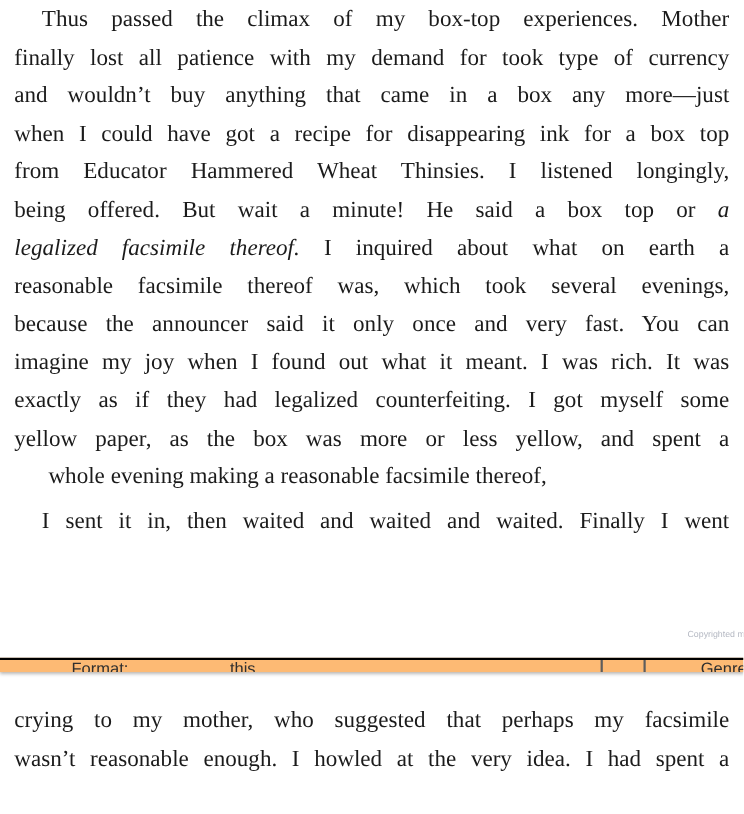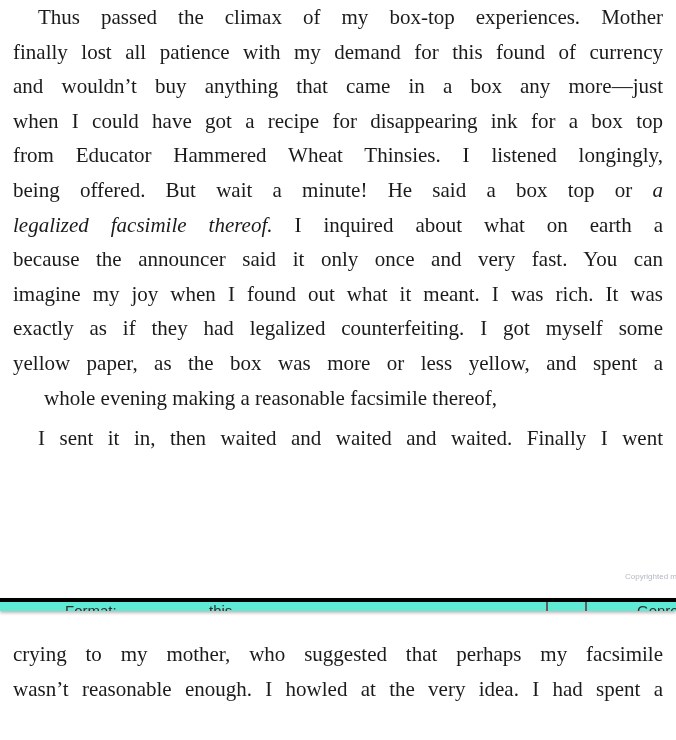--- a/index.html
+++ b/index.html
@@ -34,22 +34,22 @@
     font-family:"Liberation Sans",sans-serif;
     font-size:8px;line-height:9px;
     color:#b4b8c2;
     white-space:nowrap;
   }
   .meta-bar{
     position:absolute;
     left:0;right:0;top:598px;
     height:13px;
     box-sizing:border-box;
-    background:#5eead4;
-    border-top:4px solid #000000;
+    background:#fdba74;
+    border-top:2px solid #000000;
     box-shadow:0 2px 3px rgba(0,0,0,0.28);
     overflow:hidden;
   }
   .bar-field{
     position:absolute;top:1px;
     font-family:"Liberation Sans",sans-serif;
     font-size:15px;line-height:16px;
     color:#2f2f2f;
     white-space:nowrap;
   }
@@ -64,26 +64,27 @@
   .d2{left:585px;}
 </style>
 </head>
 <body>
 
 <div class="screen">
 
   <div class="page page-top">
     <div class="para">
         <div class="tline indent"><span class="rom">Thus passed the climax of my box-top experiences. Mother</span></div>
-        <div class="tline"><span class="rom">finally lost all patience with my demand for this found of currency</span></div>
+        <div class="tline"><span class="rom">finally lost all patience with my demand for took type of currency</span></div>
         <div class="tline"><span class="rom">and wouldn’t buy anything that came in a box any more—just</span></div>
         <div class="tline"><span class="rom">when I could have got a recipe for disappearing ink for a box top</span></div>
         <div class="tline"><span class="rom">from Educator Hammered Wheat Thinsies. I listened longingly,</span></div>
         <div class="tline"><span class="rom">being offered. But wait a minute! He said a box top or </span><span class="ital">a</span></div>
         <div class="tline"><span class="ital">legalized facsimile thereof.</span><span class="rom"> I inquired about what on earth a</span></div>
+        <div class="tline"><span class="rom">reasonable facsimile thereof was, which took several evenings,</span></div>
         <div class="tline"><span class="rom">because the announcer said it only once and very fast. You can</span></div>
         <div class="tline"><span class="rom">imagine my joy when I found out what it meant. I was rich. It was</span></div>
         <div class="tline"><span class="rom">exactly as if they had legalized counterfeiting. I got myself some</span></div>
         <div class="tline"><span class="rom">yellow paper, as the box was more or less yellow, and spent a</span></div>
         <div class="tline align-left"><span class="rom">whole evening making a reasonable facsimile thereof,</span></div>
       </div>
     <div class="para para2">
         <div class="tline indent"><span class="rom">I sent it in, then waited and waited and waited. Finally I went</span></div>
       </div>
   </div>

